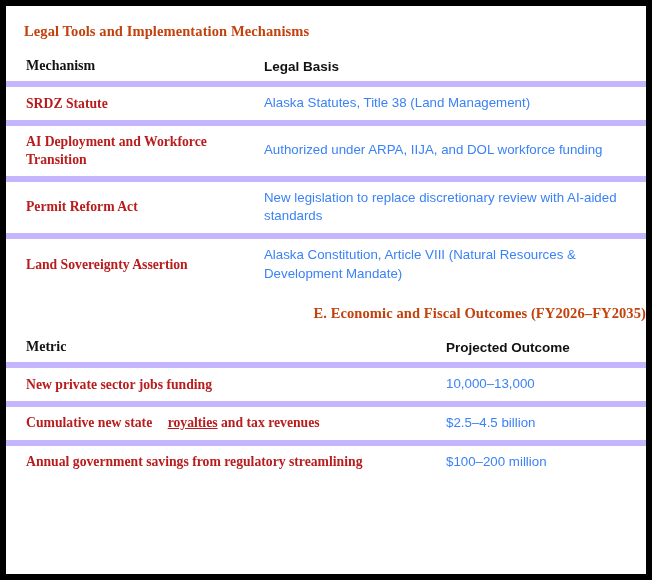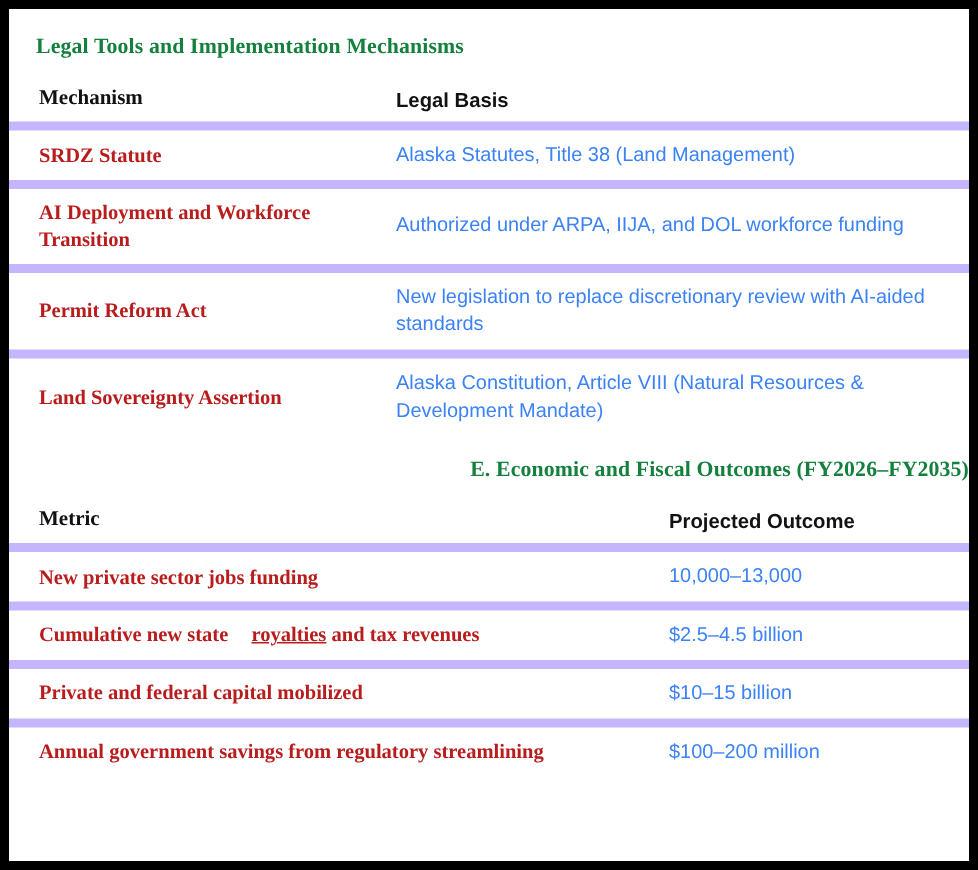--- a/index.html
+++ b/index.html
@@ -19,21 +19,21 @@
     width: 640px;
     height: 568px;
     background: #ffffff;
     overflow: hidden;
     box-sizing: border-box;
   }
   .section-title {
     font-family: "Liberation Serif", serif;
     font-weight: bold;
     font-size: 14.5px;
-    color: #15803d;
+    color: #c2410c;
     padding: 0 0 0 18px;
     letter-spacing: 0.1px;
   }
   .t1-title { margin-top: 17px; }
   .t2-title { margin-top: 14px; text-align: right; }
 
   table {
     border-collapse: collapse;
     width: 100%;
     table-layout: fixed;
@@ -142,26 +142,20 @@
           <span>New private sector jobs funding</span><span class="ul-link"></span><span></span>
         </td>
         <td class="c2">10,000–13,000</td>
       </tr>
       <tr class="rowline">
         <td class="c1">
           <span>Cumulative new state </span><span class="ul-link">royalties</span><span> and tax revenues</span>
         </td>
         <td class="c2">$2.5–4.5 billion</td>
       </tr>
-      <tr class="rowline">
-        <td class="c1">
-          <span>Private and federal capital mobilized</span><span class="ul-link"></span><span></span>
-        </td>
-        <td class="c2">$10–15 billion</td>
-      </tr>
       <tr class="noline">
         <td class="c1">
           <span>Annual government savings from regulatory streamlining</span><span class="ul-link"></span><span></span>
         </td>
         <td class="c2">$100–200 million</td>
       </tr>
     </tbody>
   </table>
 
 </div>

